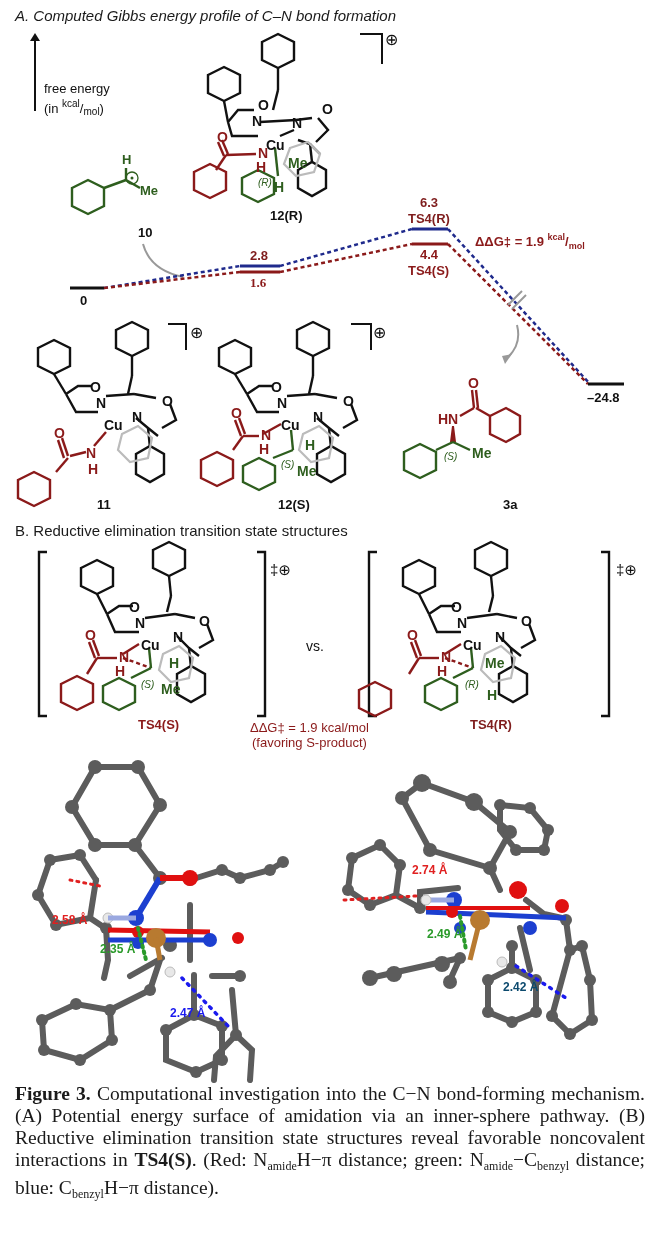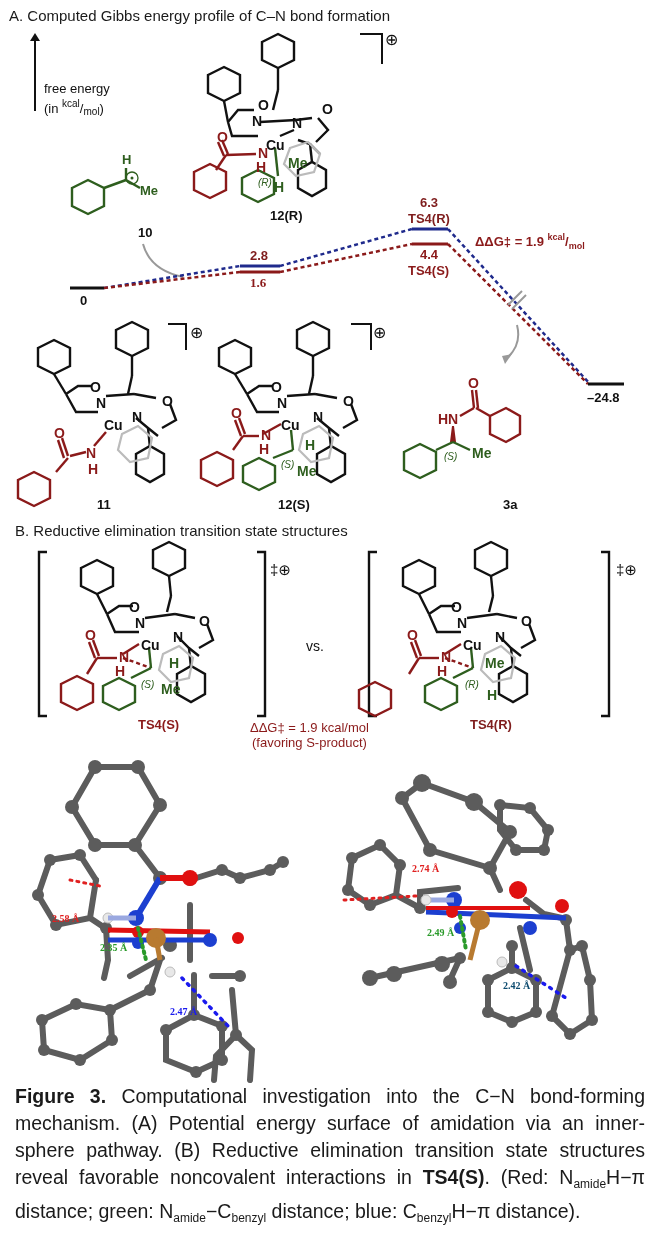--- a/index.html
+++ b/index.html
@@ -4,31 +4,31 @@
 <style>
   html, body { margin:0; padding:0; background:#ffffff; }
   body { width:660px; height:1247px; position:relative; overflow:hidden; font-family:"Liberation Sans", sans-serif; color:#111; }
   .abs { position:absolute; }
   .sec-title { font-size:15px; color:#1a1a1a; white-space:nowrap; }
   .lbl { font-weight:bold; font-size:13px; white-space:nowrap; }
   .blue { color:#7f1d1d; }
   .red { color:#8b1a1a; }
   .dark { color:#111; }
   svg { position:absolute; overflow:visible; }
-  .caption { font-family:Liberation Sans, sans-serif; font-size:19.5px; line-height:27px; color:#1a1a1a; text-align:justify; }
+  .caption { font-family:Liberation Serif, serif; font-size:19.5px; line-height:22px; color:#1a1a1a; text-align:justify; }
   .caption b { font-weight:bold; }
   .sub { font-size:12px; vertical-align:-4px; }
   .sup { font-size:10px; vertical-align:6px; }
-  .dist { font-weight:bold; font-size:10px; white-space:nowrap;font-family:Liberation Serif, serif; }
+  .dist { font-weight:bold; font-size:12px; white-space:nowrap; }
   .compound-label { font-weight:bold; font-size:13px; white-space:nowrap; }
 </style>
 </head>
 <body>
 
-<div class="abs sec-title" style="left:9px;top:7px;">A. Computed Gibbs energy profile of C–N bond formation</div>
+<div class="abs sec-title" style="left:15px;top:7px;font-style:italic;">A. Computed Gibbs energy profile of C–N bond formation</div>
 
 <svg style="left:30px;top:33px;" width="10" height="80">
   <line x1="5" y1="6" x2="5" y2="78" stroke="#111" stroke-width="2"></line>
   <polygon points="0,8 5,0 10,8" fill="#111"></polygon>
 </svg>
 <div class="abs" style="left:44px;top:37px;font-size:13px;line-height:15px;margin-top:44px;">
   <div>free energy</div>
   <div><span>(in </span><span class="sup">kcal</span>/<span class="sub" style="font-size:10px;vertical-align:-2px;">mol</span><span>)</span></div>
 </div>
 

